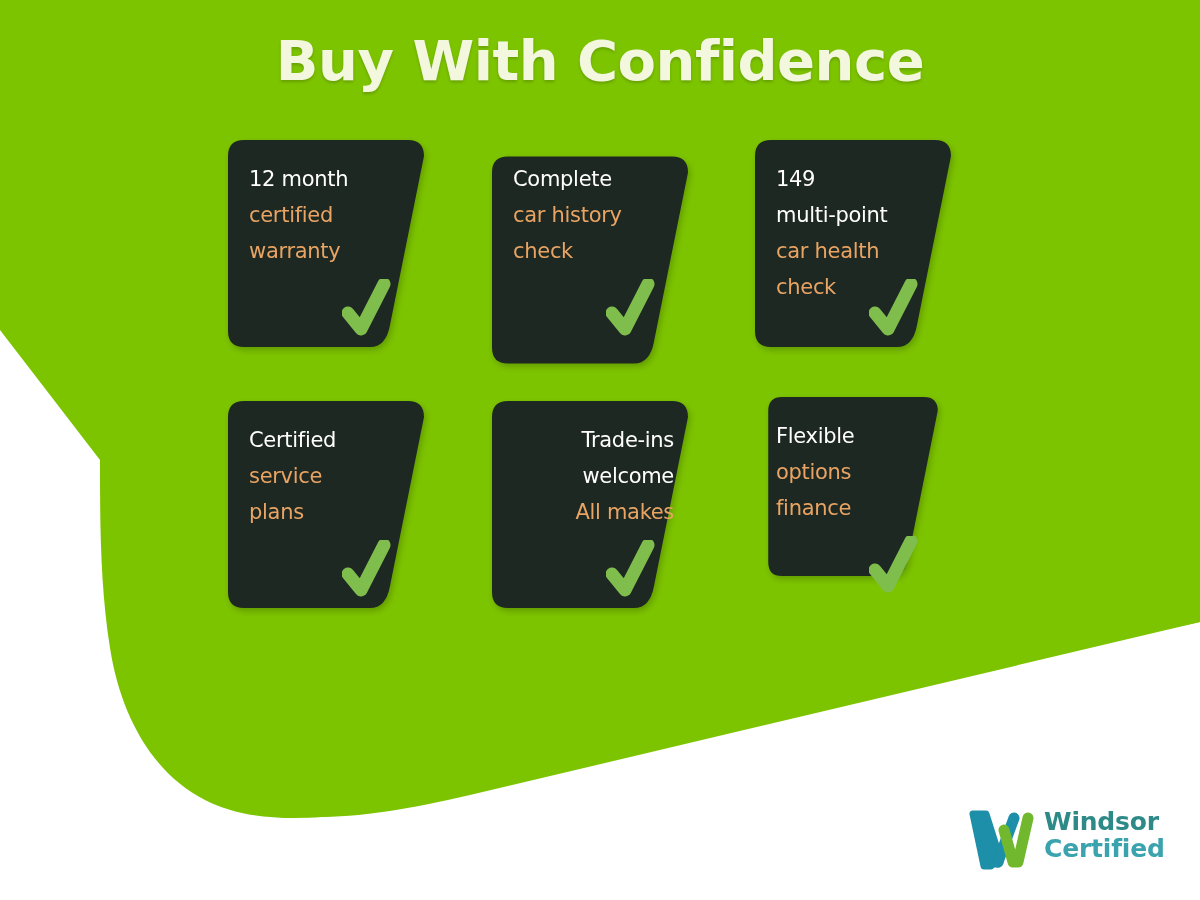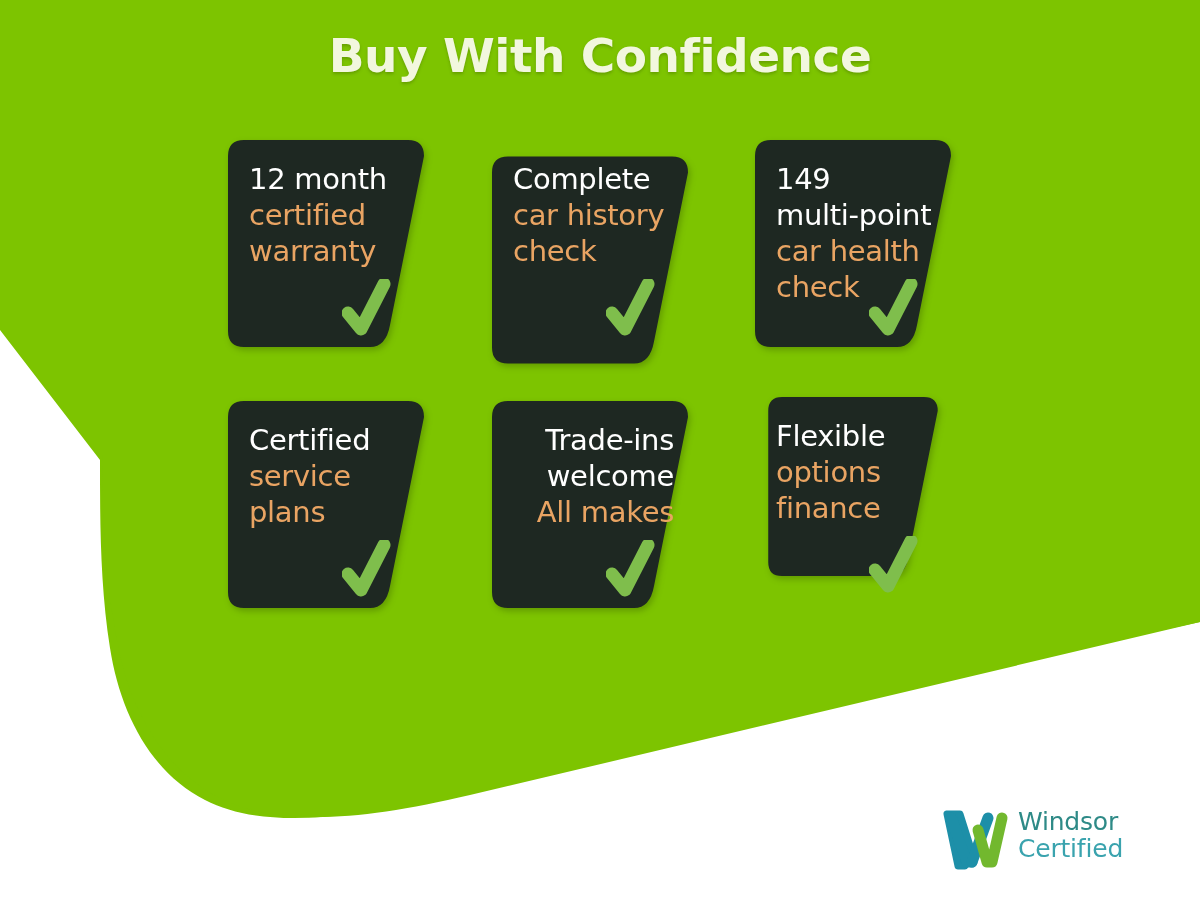--- a/index.html
+++ b/index.html
@@ -25,21 +25,21 @@
     width: 1200px; height: 900px;
     pointer-events: none;
   }
 
   
   #page-title {
     position: absolute;
     left: 0; top: 28px;
     width: 1200px;
     text-align: center;
-    font-size: 47px;
+    font-size: 56px;
     font-weight: bold;
     letter-spacing: -0.5px;
     color: #F2F7DE;
     text-shadow: 0 2px 3px rgba(60,95,0,0.35);
     font-family: "DejaVu Sans", "Liberation Sans", sans-serif;
   }
 
   
   .card {
     position: absolute;
@@ -52,42 +52,43 @@
     height: 100%;
     filter: drop-shadow(2px 3px 3px rgba(35,60,0,0.30));
   }
   .card-body {
     position: absolute;
     left: 21px;
     top: 21px;
     right: 14px;
   }
   .card-line {
-    font-size: 29px;
+    font-size: 21px;
     line-height: 36px;
     font-weight: normal;
     letter-spacing: -0.3px;
     white-space: nowrap;
     font-family: "DejaVu Sans", "Liberation Sans", sans-serif;
   }
   .line-white { color: #FFFFFF; }
   .line-accent { color: #E9A463; }
 
   .check {
     position: absolute;
     pointer-events: none;
   }
 
   
   #logo {
     position: absolute;
-    left: 942px;
+    left: 968px;
     top: 808px;
     width: 210px;
     height: 66px;
+    font-weight: bold;
   }
   #logo-mark {
     position: absolute;
     left: 0; top: 2px;
   }
   #logo-words {
     position: absolute;
     left: 76px;
     top: 0px;
     line-height: 27px;

